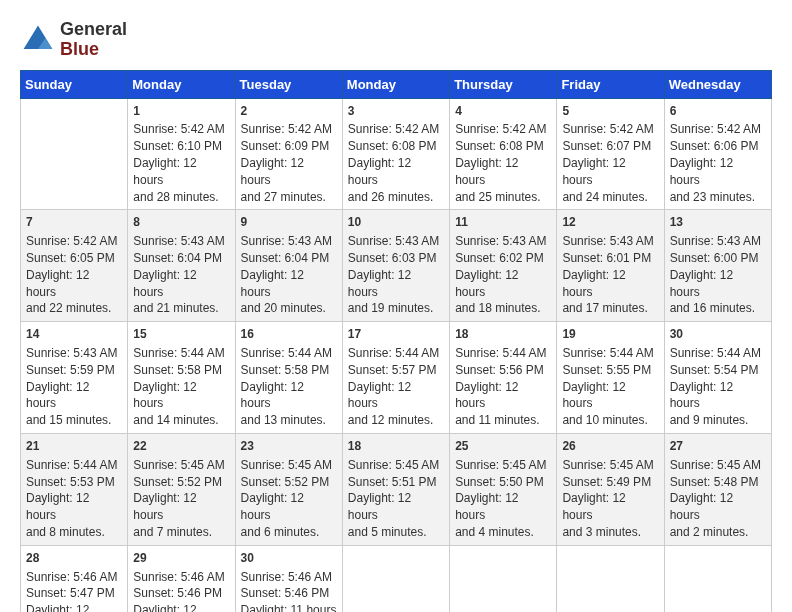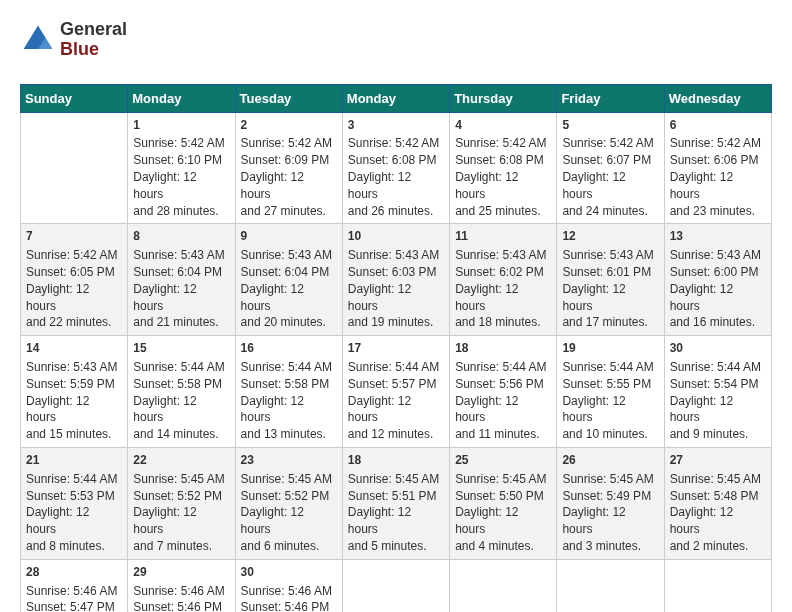--- a/index.html
+++ b/index.html
@@ -7,21 +7,21 @@
       font-family: Arial, sans-serif;
       background: #fff;
       width: 792px;
       min-height: 612px;
       padding: 20px;
     }
     .header {
       display: flex;
       justify-content: space-between;
       align-items: center;
-      margin-bottom: 24px;
+      margin-bottom: 10px;
     }
     .logo {
       display: flex;
       align-items: center;
       gap: 4px;
     }
     .logo-text {
       font-size: 18px;
       font-weight: bold;
       line-height: 1.1;
@@ -43,21 +43,21 @@
     .location {
       font-size: 15px;
       color: #555;
     }
     table {
       width: 100%;
       border-collapse: collapse;
       font-size: 11px;
     }
     thead tr th {
-      background-color: #0f766e;
+      background-color: #1d4ed8;
       color: #fff;
       padding: 6px 4px;
       text-align: left;
       font-size: 13px;
       font-weight: bold;
       border: 1px solid #1a5a9a;
     }
     tbody tr td {
       border: 1px solid #ccc;
       padding: 4px 5px;

